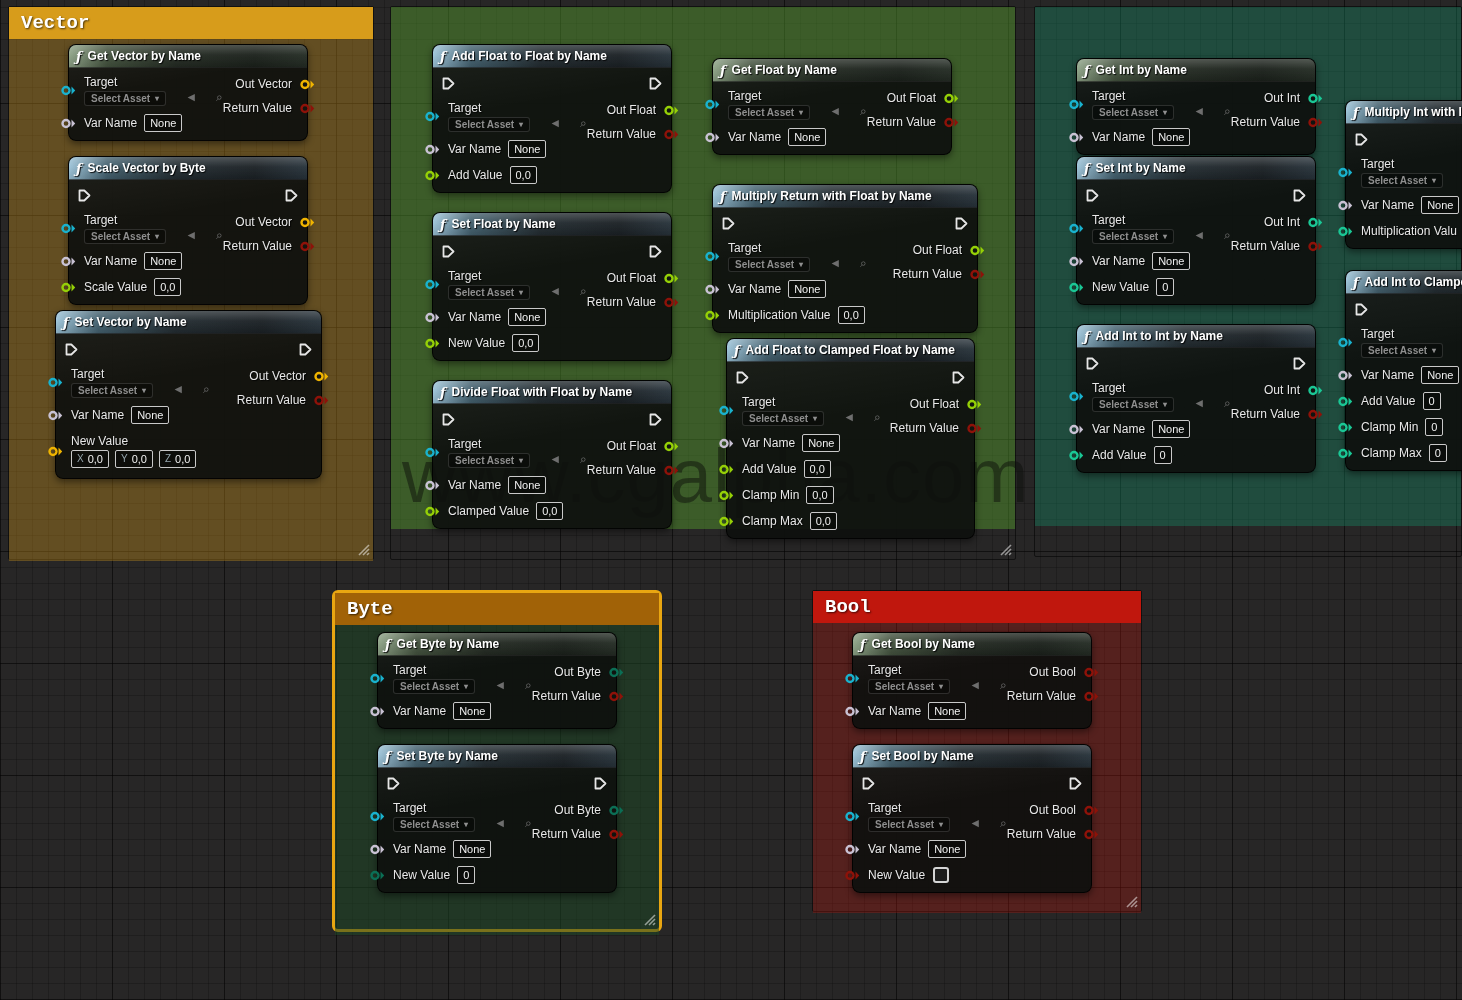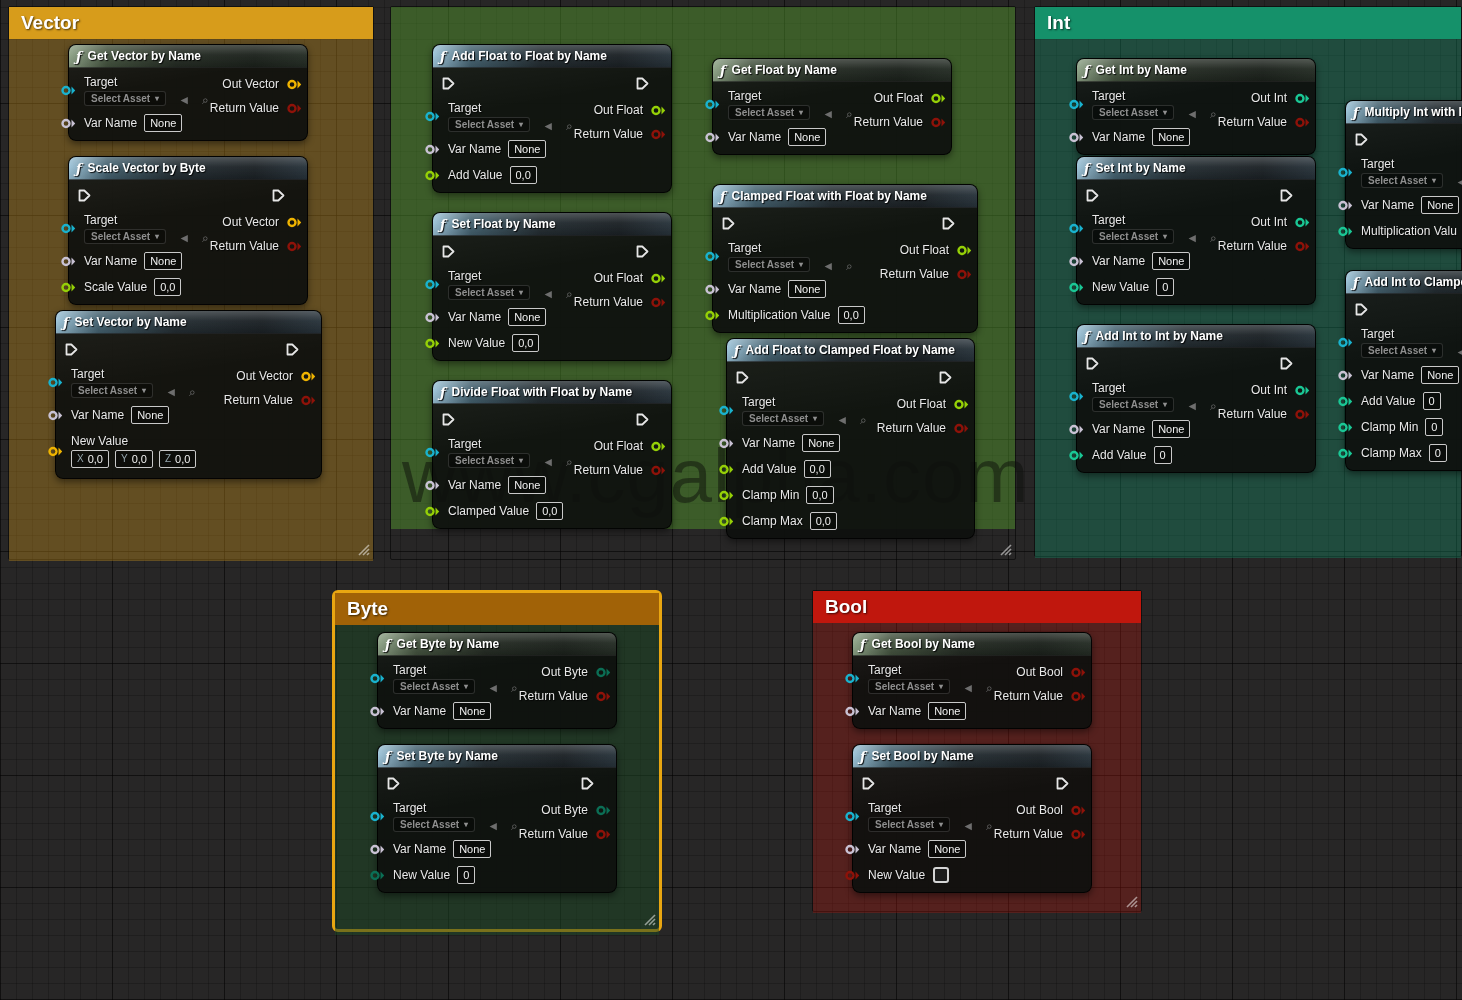--- a/index.html
+++ b/index.html
@@ -12,21 +12,21 @@
       repeating-linear-gradient(90deg, rgba(0,0,0,0.45) 0 1px, transparent 1px 112px),
       repeating-linear-gradient(0deg, rgba(0,0,0,0.20) 0 1px, transparent 1px 16px),
       repeating-linear-gradient(90deg, rgba(0,0,0,0.20) 0 1px, transparent 1px 16px);
   }
   #canvas{position:absolute;inset:0;}
 
   
   .group{position:absolute;z-index:1;border:1px solid rgba(0,0,0,0.55);border-radius:2px;box-sizing:border-box;}
   .group.selected{border:3px solid #E9A611;border-radius:6px;}
   .group-header{height:32px;display:flex;align-items:center;padding:0 12px;
-    font-size:19px;font-weight:bold;color:#fff;text-shadow:1px 1px 2px rgba(0,0,0,0.65);}
+    font-size:19px;font-weight:bold;color:#fff;text-shadow:1px 1px 2px rgba(0,0,0,0.65);font-family:Liberation Mono, monospace;}
   .group-body{position:relative;width:100%;}
   .resize-handle{position:absolute;right:3px;bottom:3px;width:14px;height:14px;opacity:0.8;}
 
   
   .watermark{position:absolute;left:402px;top:432px;z-index:2;
     font-size:76px;font-weight:400;letter-spacing:1px;color:rgba(12,14,9,0.5);
     white-space:nowrap;pointer-events:none;}
 
   
   .node{position:absolute;z-index:3;box-sizing:border-box;border-radius:8px;
@@ -37,37 +37,37 @@
     border-radius:7px 7px 0 0;font-size:12px;font-weight:bold;color:#fff;
     text-shadow:1px 1px 1px rgba(0,0,0,0.9);white-space:nowrap;overflow:hidden;
     border-bottom:1px solid rgba(0,0,0,0.6);}
   .node-title.pure{background:
     linear-gradient(180deg, rgba(255,255,255,0.22), rgba(255,255,255,0.04) 45%, rgba(0,0,0,0.12)),
     linear-gradient(90deg,#8ea387 0%,#43523e 16%,#242b23 45%,#1b211b 78%,#242c24 100%);}
   .node-title.impure{background:
     linear-gradient(180deg, rgba(255,255,255,0.22), rgba(255,255,255,0.04) 45%, rgba(0,0,0,0.12)),
     linear-gradient(90deg,#9cc3d8 0%,#43606e 16%,#232c31 45%,#1b2125 78%,#27323a 100%);}
   .fn-icon{font-family:"DejaVu Serif",serif;font-style:italic;font-size:13px;color:#fff;}
-  .node-body{position:relative;padding:2px 13px 4px 0;}
+  .node-body{position:relative;padding:2px 0 4px 0;}
   .exec-row{height:26px;display:flex;align-items:center;justify-content:space-between;padding:0 9px;}
   .exec-pin{display:inline-flex;}
   .cols{position:relative;}
   .left-col{position:relative;}
   .right-col{position:absolute;right:0;display:flex;flex-direction:column;align-items:flex-end;}
 
   .row{display:flex;align-items:center;height:26px;white-space:nowrap;}
   .trow{display:flex;align-items:center;height:40px;white-space:nowrap;}
   .vrow{display:flex;align-items:center;height:46px;white-space:nowrap;}
   .orow{display:flex;align-items:center;justify-content:flex-end;height:24px;white-space:nowrap;}
   .pin{display:inline-flex;align-items:center;}
   .pin.left{margin-left:-8px;margin-right:8px;}
   .pin.right{margin-right:-8px;margin-left:8px;}
   .plabel{font-size:12px;color:#e8e8e8;text-shadow:1px 1px 1px rgba(0,0,0,0.8);}
   .tstack{display:flex;flex-direction:column;justify-content:center;gap:2px;}
-  .selrow{display:flex;align-items:flex-end;gap:12px;}
+  .selrow{display:flex;align-items:flex-start;gap:19px;}
   .selbox{background:rgba(0,0,0,0.35);border:1px solid rgba(255,255,255,0.14);border-radius:3px;
     color:#8f8f8f;font-size:10px;font-weight:bold;padding:1px 6px;display:inline-flex;align-items:center;gap:5px;}
   .caret{font-size:8px;color:#8f8f8f;}
   .mini-icon{font-size:12px;color:#6e6e6e;line-height:1;}
   .valbox{border:1px solid #c9c9c9;background:rgba(0,0,0,0.32);color:#f0f0f0;font-size:11px;
     padding:0 5px;border-radius:2px;line-height:16px;margin-left:7px;display:inline-flex;align-items:center;}
   .axes{display:flex;gap:6px;}
   .axes .valbox{margin-left:0;}
   .axis-letter{color:#95a5ad;margin-right:4px;font-size:10px;}
   .checkbox{width:12px;height:12px;border:2px solid #d5d5d5;border-radius:3px;
@@ -95,23 +95,20 @@
       <div class="group-body" style="height: 522px; background: rgba(86, 160, 46, 0.45);"></div>
       <div class="resize-handle"><svg width="14" height="14" viewBox="0 0 14 14">
           <g stroke="rgba(255,255,255,0.65)" stroke-width="1.6">
             <line x1="13" y1="3" x2="3" y2="13"></line>
             <line x1="13" y1="7" x2="7" y2="13"></line>
             <line x1="13" y1="11" x2="11" y2="13"></line>
           </g>
         </svg></div>
     </div>
     <div class="group" style="left: 1034px; top: 6px; width: 428px; height: 551px;">
-      <div class="group-header" style="background: rgb(21, 145, 106);">
-        <span>Int</span>
-      </div>
       <div class="group-body" style="height: 519px; background: rgba(21, 145, 106, 0.36);"></div>
     </div>
     <div class="group selected" style="left: 332px; top: 590px; width: 330px; height: 342px;">
       <div class="group-header" style="background: #a16207;">
         <span>Byte</span>
       </div>
       <div class="group-body" style="height: 310px; background: rgba(29, 70, 36, 0.55);"></div>
       <div class="resize-handle"><svg width="14" height="14" viewBox="0 0 14 14">
           <g stroke="rgba(255,255,255,0.65)" stroke-width="1.6">
             <line x1="13" y1="3" x2="3" y2="13"></line>
@@ -672,21 +669,21 @@
                 </svg>
               </span>
             </div>
           </div>
         </div>
       </div>
     </div>
     <div class="node" style="left: 712px; top: 184px; width: 266px; min-height: 142px;">
       <div class="node-title impure">
         <span class="fn-icon">ƒ</span>
-        <span>Clamped Float with Float by Name</span>
+        <span>Multiply Return with Float by Name</span>
       </div>
       <div class="node-body">
         <div class="exec-row">
           <span class="exec-pin">
             <svg width="13" height="13" viewBox="0 0 13 13">
               <path d="M1.5 1.5 h4.8 l5.2 5 -5.2 5 H1.5 z" fill="none" stroke="#e6e6e6" stroke-width="1.8" stroke-linejoin="round"></path>
             </svg>
           </span>
           <span class="exec-pin">
             <svg width="13" height="13" viewBox="0 0 13 13">

